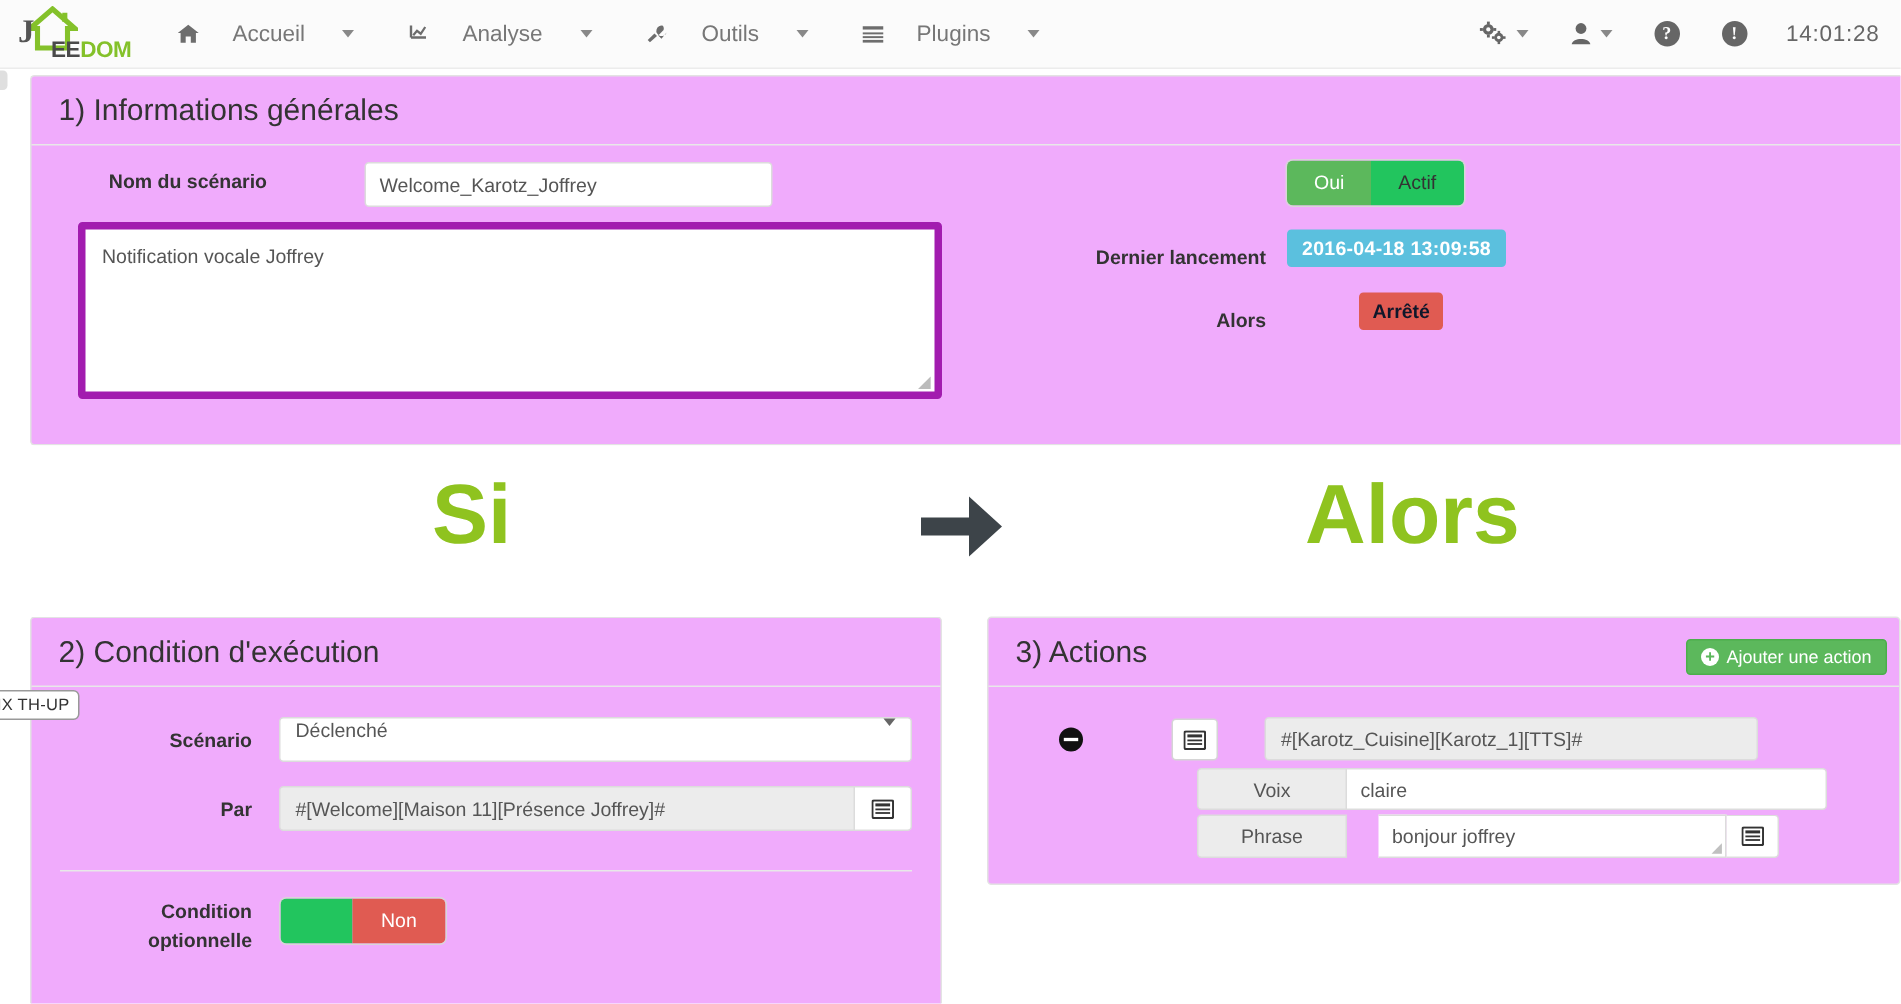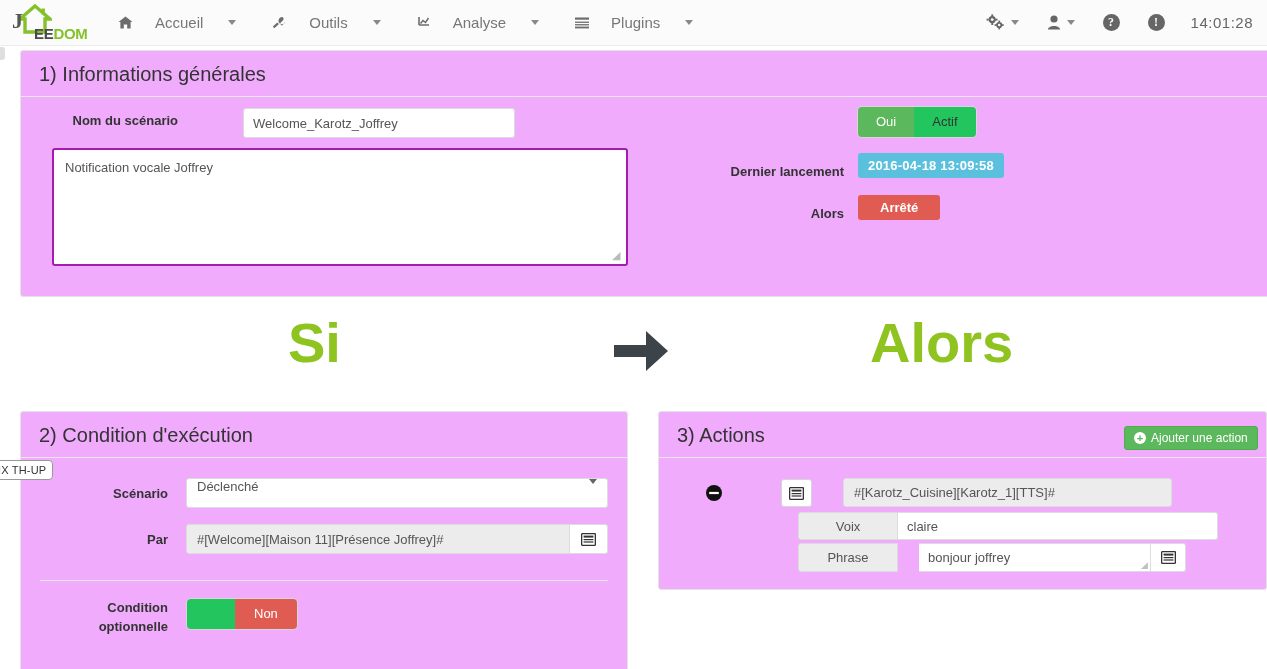--- a/index.html
+++ b/index.html
@@ -108,21 +108,21 @@
   .txt-input::placeholder { color: #b5b5b5; }
 
   #name-label { position: absolute; left: 48px; top: 113px; width: 130px; }
   #name-input {
     position: absolute; left: 203px; top: 108px;
     width: 272px; height: 30px;
   }
   #desc-textarea {
     position: absolute; left: 52px; top: 148px;
     width: 576px; height: 118px;
-    border: 2px solid #a21caf; border-radius: 3px;
+    border: 5px solid #a21caf; border-radius: 3px;
     background: #fff; font-size: 13px; color: #555;
     padding: 9px 11px; resize: none; outline: none;
     font-family: "Liberation Sans", sans-serif; line-height: 1.4;
   }
   .resize-grip {
     position: absolute; left: 612px; top: 250px;
     width: 12px; height: 12px; pointer-events: none;
     color: #bbb; font-size: 11px; line-height: 1;
   }
 
@@ -149,23 +149,23 @@
   #badge-date {
     position: absolute; left: 858px; top: 153px;
     background: #5bc0de; color: #fff; font-size: 13px;
     padding: 5px 10px; border-radius: 3px; font-weight: bold;
     letter-spacing: 0.2px;
   }
   #lbl-etat {
     position: absolute; left: 700px; top: 206px; width: 144px;
   }
   #badge-etat {
-    position: absolute; left: 858px; top: 195px;
-    background: #e05b52; color: #ffffff; font-size: 13px;
-    padding: 5px 22px; border-radius: 3px; font-weight: bold;
+    position: absolute; left: 906px; top: 195px;
+    background: #e05b52; color: #0f172a; font-size: 13px;
+    padding: 5px 9px; border-radius: 3px; font-weight: bold;
   }
 
   
   .bigword {
     position: absolute;
     font-size: 56px; font-weight: bold;
     color: #8fc31f;
     font-family: "Liberation Sans", sans-serif;
   }
   #word-si    { left: 288px; top: 310px; }
@@ -330,37 +330,37 @@
         <svg width="15" height="13" viewBox="0 0 15 13">
             <path d="M7.5 0.5 L14.5 6 L12.6 6 L12.6 12.5 L9.2 12.5 L9.2 8.4 L5.8 8.4 L5.8 12.5 L2.4 12.5 L2.4 6 L0.5 6 Z" fill="#6d6d6d"></path>
           </svg>
       </span>
       <span>Accueil</span>
       <span class="caret"></span>
     </div>
 
     <div class="nav-item">
       <span class="nav-ico">
+        <svg width="14" height="13" viewBox="0 0 14 13">
+            <path d="M2 1 L2 9 M2 9 L12 9" stroke="#6d6d6d" stroke-width="1.6" fill="none"></path>
+            <path d="M3.5 7.5 L6 4.5 L8.5 6.5 L11.5 2" stroke="#6d6d6d" stroke-width="1.5" fill="none"></path>
+          </svg>
+      </span>
+      <span>Analyse</span>
+      <span class="caret"></span>
+    </div>
+
+    <div class="nav-item">
+      <span class="nav-ico">
         <svg width="15" height="13" viewBox="0 0 15 13">
             <path d="M11 1.2 a3.5 3.5 0 1 0 2.4 4.4 L10 9.8 l-2.2-2.2 3.6-3.6 a3.5 3.5 0 0 0 -0.4 -2.8 Z" fill="#6d6d6d"></path>
             <path d="M7 8 L2.3 12.2 L0.8 10.6 L5.3 6.4 Z" fill="#6d6d6d"></path>
           </svg>
       </span>
       <span>Outils</span>
-      <span class="caret"></span>
-    </div>
-
-    <div class="nav-item">
-      <span class="nav-ico">
-        <svg width="14" height="13" viewBox="0 0 14 13">
-            <path d="M2 1 L2 9 M2 9 L12 9" stroke="#6d6d6d" stroke-width="1.6" fill="none"></path>
-            <path d="M3.5 7.5 L6 4.5 L8.5 6.5 L11.5 2" stroke="#6d6d6d" stroke-width="1.5" fill="none"></path>
-          </svg>
-      </span>
-      <span>Analyse</span>
       <span class="caret"></span>
     </div>
 
     <div class="nav-item">
       <span class="nav-ico">
         <svg width="14" height="12" viewBox="0 0 14 12">
           <rect x="0" y="0.5" width="14" height="2.2" fill="#6d6d6d"></rect>
           <rect x="0" y="4.6" width="14" height="1.3" fill="#6d6d6d"></rect>
           <rect x="0" y="7.1" width="14" height="1.3" fill="#6d6d6d"></rect>
           <rect x="0" y="9.6" width="14" height="1.8" fill="#6d6d6d"></rect>

